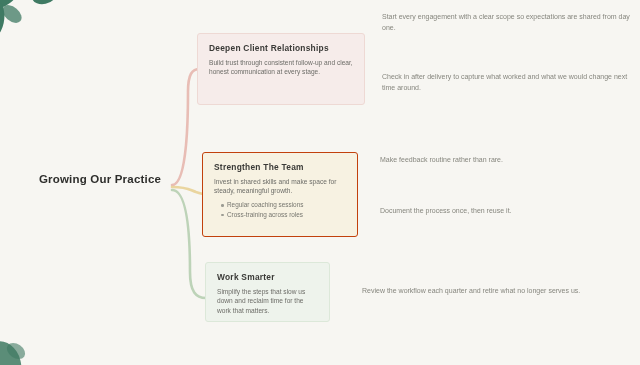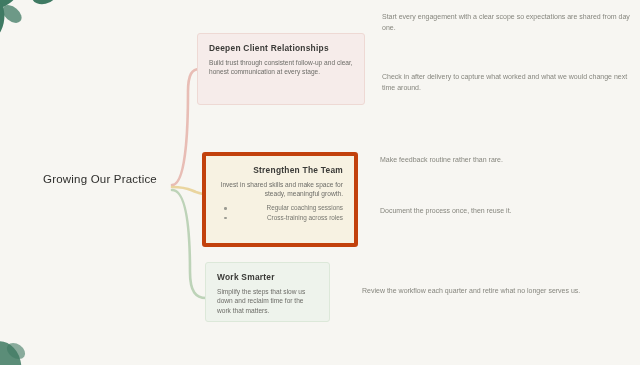--- a/index.html
+++ b/index.html
@@ -55,21 +55,21 @@
   
   #root-node {
     position: absolute;
     left: 30px;
     top: 172px;
     width: 140px;
     z-index: 3;
   }
   #root-node .root-title {
     font-size: 11.5px;
-    font-weight: normal;
+    font-weight: bold;
     color: #2e2e2c;
     letter-spacing: 0.2px;
     line-height: 1.25;
     text-align: center;
   }
 
   
   .branch-card {
     position: absolute;
     z-index: 2;
@@ -118,24 +118,23 @@
     top: 33px;
     width: 168px;
     height: 72px;
     background: #f6ecea;
     border: 1px solid #eed9d4;
   }
   #card-yellow {
     left: 202px;
     top: 152px;
     width: 156px;
-    height: 95px;
+    height: 85px;
     background: #f7f2e2;
-    border: 4px solid #c2410c;
-    text-align: right;
+    border: 1px solid #c2410c;
   }
   #card-green {
     left: 205px;
     top: 262px;
     width: 125px;
     height: 60px;
     background: #eef3ec;
     border: 1px solid #dce8d9;
   }
 

